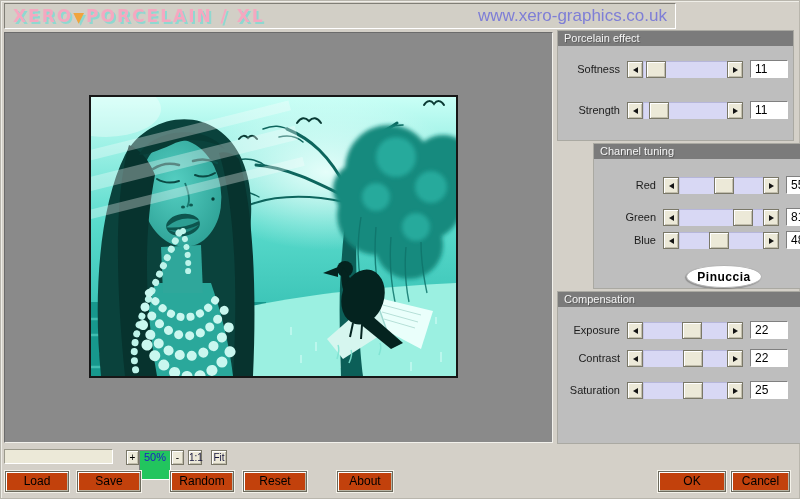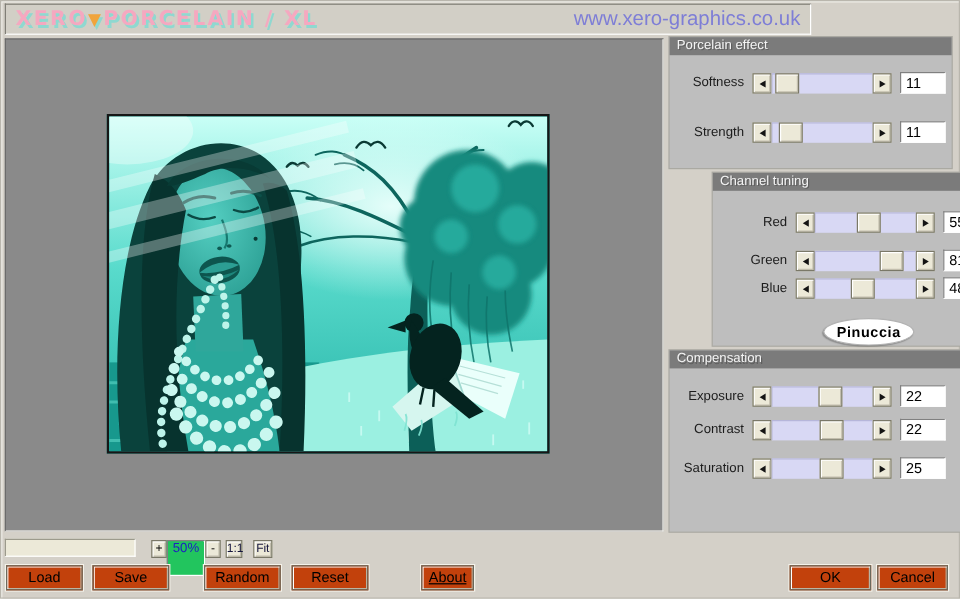--- a/index.html
+++ b/index.html
@@ -415,17 +415,17 @@
   <div class="zbtn" style="left:126px;top:450px;width:13px;height:15px;color:#000;">+</div>
   <div class="zfield">50%</div>
   <div class="zbtn" style="left:171px;top:450px;width:13px;height:15px;color:#000;">-</div>
   <div class="zbtn" style="left:188px;top:450px;width:14px;height:15px;">1:1</div>
   <div class="zbtn" style="left:211px;top:450px;width:16px;height:15px;">Fit</div>
 
   <div class="btn" style="left:5px;width:64px;">Load</div>
   <div class="btn" style="left:77px;width:64px;">Save</div>
   <div class="btn" style="left:170px;width:64px;">Random</div>
   <div class="btn" style="left:243px;width:64px;">Reset</div>
-  <div class="btn" style="left:351px;width:44px;text-decoration:underline;">About</div>
+  <div class="btn" style="left:337px;width:56px;">About</div>
   <div class="btn" style="left:658px;width:68px;">OK</div>
   <div class="btn" style="left:731px;width:59px;">Cancel</div>
 
 </div>
 
 </body></html>

